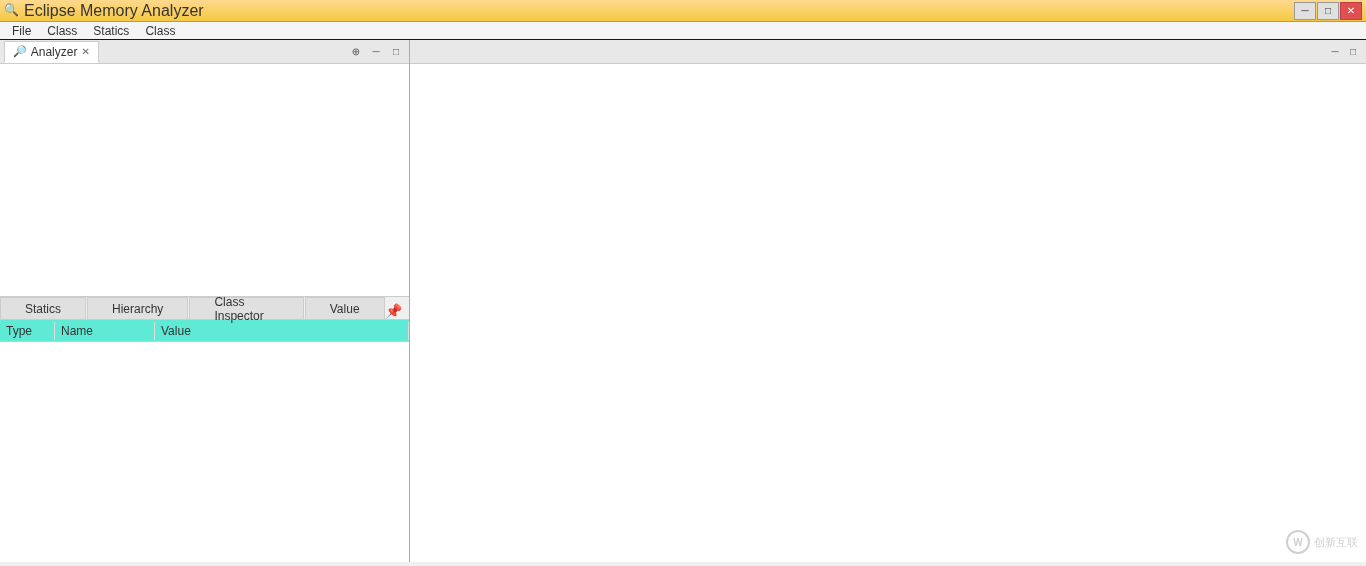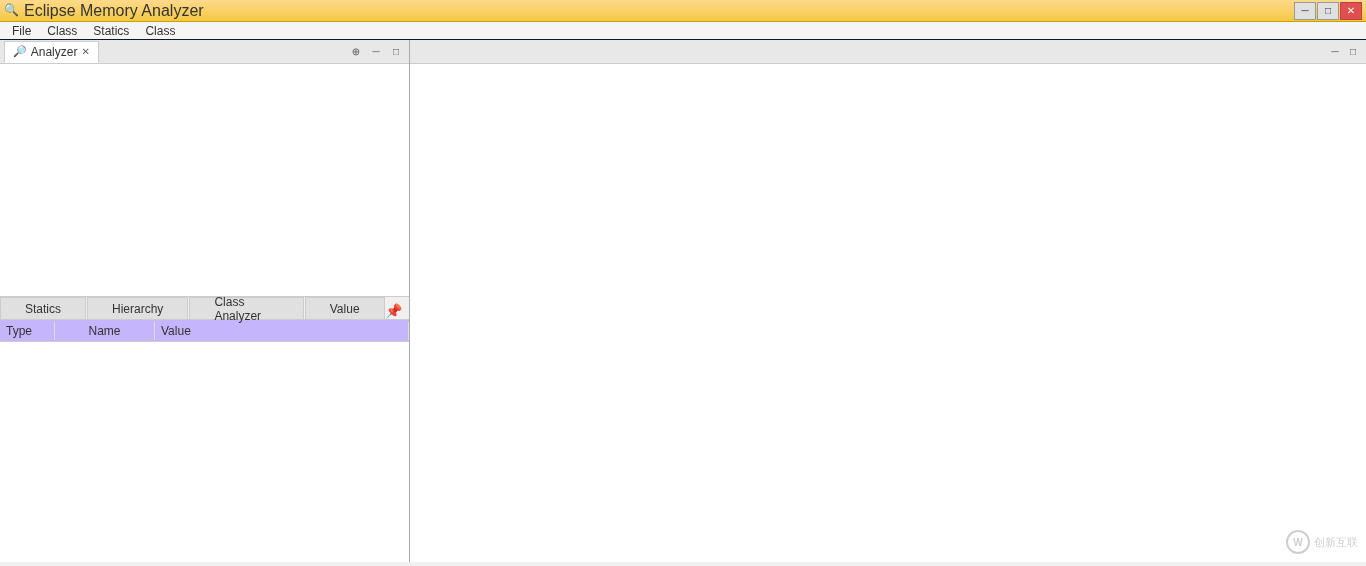--- a/index.html
+++ b/index.html
@@ -191,39 +191,38 @@
     }
 
     
     .table-area {
       background: #fff;
     }
 
     .table-header-row {
       display: flex;
       border-bottom: 1px solid #ccc;
-      background: #c4b5fd;
+      background: #5eead4;
       height: 22px;
       align-items: center;
     }
 
     .table-col {
       padding: 2px 6px;
       font-size: 12px;
       color: #333;
       border-right: 1px solid #ddd;
     }
 
     .table-col.type-col {
       width: 55px;
     }
 
     .table-col.name-col {
       width: 100px;
-      text-align: center;
     }
 
     .table-col.value-col {
       flex: 1;
     }
 
     .table-body {
       height: 220px;
       background: #fff;
     }
@@ -332,21 +331,21 @@
 
     <div class="bottom-tabs">
       <div class="tab-row">
         <div class="tab-item">
           <span>Statics</span>
         </div>
         <div class="tab-item">
           <span>Hierarchy</span>
         </div>
         <div class="tab-item">
-          <span>Class Analyzer</span>
+          <span>Class Inspector</span>
         </div>
         <div class="tab-item">
           <span>Value</span>
         </div>
         <span class="tab-pin-icon">📌</span>
       </div>
 
       <div class="table-area">
         <div class="table-header-row">
           <div class="table-col type-col">Type</div>

